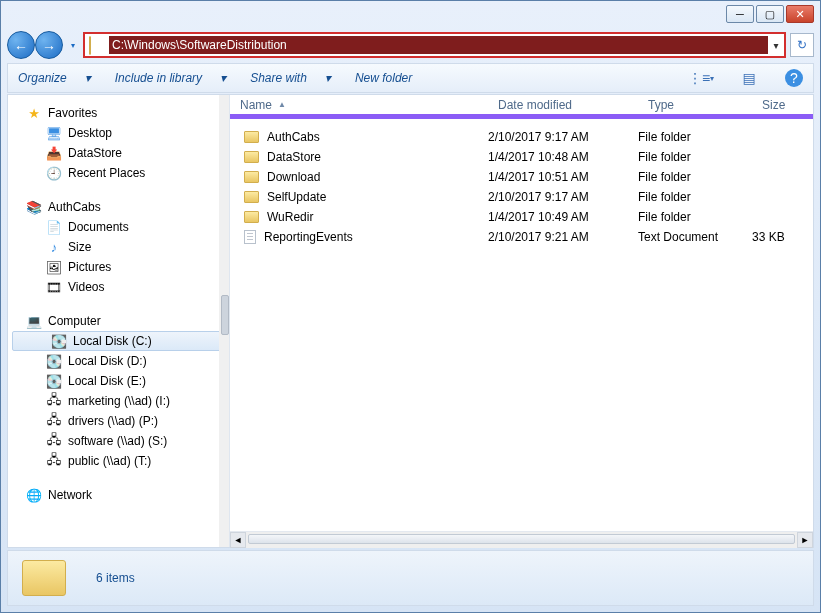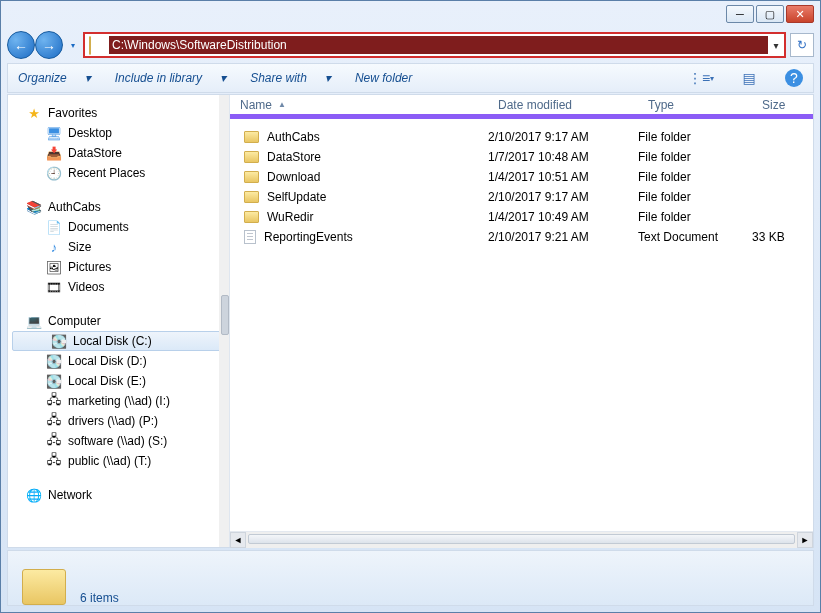--- a/index.html
+++ b/index.html
@@ -45,21 +45,21 @@
 .row { display: flex; align-items: center; height: 20px; cursor: pointer; }
 .row .c-name { padding-left: 14px; display: flex; align-items: center; gap: 8px; }
 .fold-icon { width: 15px; height: 12px; background: linear-gradient(#fceaa2,#e9c663); border: 1px solid #d2ae4d; border-radius: 1px; }
 .doc-icon { width: 12px; height: 14px; background: #fff; border: 1px solid #b8c1cc; position: relative; }
 .doc-icon::before { content: ""; position: absolute; top: 2px; left: 2px; right: 2px; height: 1px; background: #c0c6cf; box-shadow: 0 3px 0 #c0c6cf, 0 6px 0 #c0c6cf; }
 .hscroll { height: 16px; border-top: 1px solid #e4e9f0; background: #f4f4f4; position: relative; }
 .hs-l,.hs-r { position: absolute; top: 0; width: 16px; height: 16px; background: #e6e9ee; border: 1px solid #cfd5dd; display: flex; align-items: center; justify-content: center; font-size: 9px; cursor: pointer; }
 .hs-l { left: 0; } .hs-r { right: 0; }
 .hs-tr { position: absolute; left: 16px; right: 16px; top: 0; height: 16px; background: #efefef; }
 .hs-th { position: absolute; top: 2px; left: 2px; right: 2px; height: 10px; background: linear-gradient(#f4f6f9,#dde3eb); border: 1px solid #c2cad4; border-radius: 2px; }
-.status { position: absolute; left: 6px; right: 6px; bottom: 6px; height: 56px; background: linear-gradient(#eef4fb,#dce9f7); border: 1px solid #cfdbea; display: flex; align-items: flex-end; padding: 0 14px; gap: 14px; }
+.status { position: absolute; left: 6px; right: 6px; bottom: 6px; height: 56px; background: linear-gradient(#eef4fb,#dce9f7); border: 1px solid #cfdbea; display: flex; align-items: center; padding: 0 14px; gap: 30px; }
 .big-folder { width: 44px; height: 36px; background: linear-gradient(#fceaa2,#e9c663); border: 1px solid #d2ae4d; border-radius: 3px; }
 .status-text { font-size: 12px; color: #164f91; }
 .star { color: #f5b51b; }
 .blue { color: #3b8fe2; }
 .sort-arrow { color: #6f89a8; font-size: 8px; }
 </style>
 </head>
 <body>
 
 <div class="window">
@@ -212,21 +212,21 @@
             </div>
             <div class="c-date">2/10/2017 9:17 AM</div>
             <div class="c-type">File folder</div>
             <div class="c-size"></div>
           </div>
           <div class="row">
             <div class="c-name">
               <span class="fold-icon"></span>
               <span>DataStore</span>
             </div>
-            <div class="c-date">1/7/2017 10:48 AM</div>
+            <div class="c-date">1/4/2017 10:48 AM</div>
             <div class="c-type">File folder</div>
             <div class="c-size"></div>
           </div>
           <div class="row">
             <div class="c-name">
               <span class="fold-icon"></span>
               <span>Download</span>
             </div>
             <div class="c-date">1/4/2017 10:51 AM</div>
             <div class="c-type">File folder</div>

